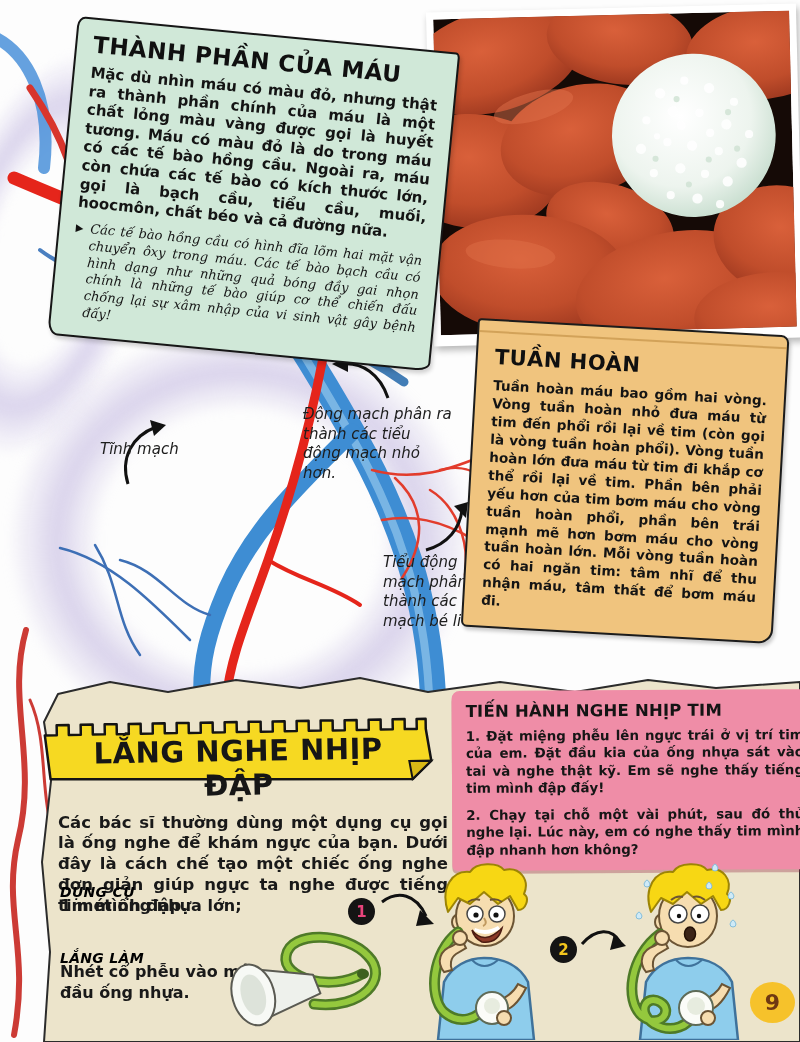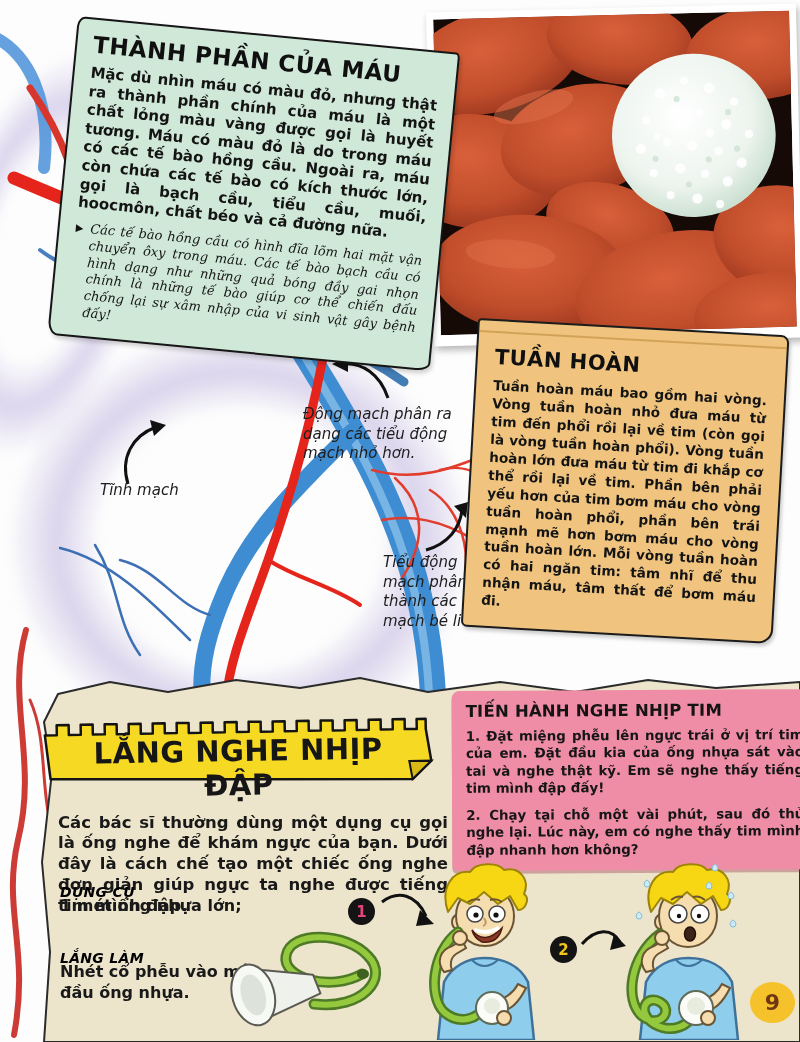--- a/index.html
+++ b/index.html
@@ -38,21 +38,21 @@
   .tanbox{position:absolute;left:478px;top:318px;width:274px;z-index:4;
     background:#f0c47e;border:2.5px solid #1c1c1c;border-radius:4px 8px 14px 6px;
     padding:20px 17px 16px;transform:rotate(3.2deg);transform-origin:top left;
     box-shadow:2px 3px 4px rgba(0,0,0,.2);}
   .tanbox:before{content:"";position:absolute;left:0;right:0;top:10px;border-top:2px solid rgba(185,134,58,.55);}
   .tanbox h2{margin:4px 0 8px;font-size:21px;font-weight:bold;letter-spacing:.5px;color:#101010;}
   .tanbox p{margin:0;font-size:13.6px;line-height:1.32;font-weight:bold;color:#141414;text-align:justify;}
 
   
   .vlabel{position:absolute;z-index:3;font-style:italic;font-size:15px;line-height:1.3;color:#1d1d1d;}
-  .vlabel.vein{left:100px;top:481px;width:80px;}
+  .vlabel.vein{left:100px;top:440px;width:80px;}
   .vlabel.artery{left:303px;top:405px;width:150px;}
   .vlabel.arteriole{left:383px;top:553px;width:115px;}
   .larrow{position:absolute;z-index:3;}
 
   
   .beige{position:absolute;left:0;top:652px;z-index:5;}
 
   
   .banner{position:absolute;left:40px;top:698px;width:400px;height:92px;z-index:6;transform:rotate(-1deg);}
   .banner svg{position:absolute;left:0;top:0;}
@@ -123,21 +123,21 @@
   <svg class="larrow" style="left:118px;top:418px;" width="56" height="72">
     <path d="M10,66 C2,40 14,18 38,9" stroke="#111" stroke-width="3" fill="none"></path>
     <polygon points="32,2 48,7 36,18" fill="#111"></polygon>
   </svg>
   <div class="vlabel vein">Tĩnh mạch</div>
 
   <svg class="larrow" style="left:330px;top:352px;" width="64" height="50">
     <path d="M58,46 C50,22 32,10 12,12" stroke="#111" stroke-width="3" fill="none"></path>
     <polygon points="18,4 2,12 18,20" fill="#111"></polygon>
   </svg>
-  <div class="vlabel artery">Động mạch phân ra dạng các tiểu động mạch nhỏ hơn.</div>
+  <div class="vlabel artery">Động mạch phân ra thành các tiểu động mạch nhỏ hơn.</div>
 
   <svg class="larrow" style="left:418px;top:500px;" width="58" height="56">
     <path d="M8,50 C30,44 42,28 44,10" stroke="#111" stroke-width="3" fill="none"></path>
     <polygon points="36,6 50,2 48,18" fill="#111"></polygon>
   </svg>
   <div class="vlabel arteriole">Tiểu động mạch phân ra thành các mao mạch bé li ti.</div>
 
   <div class="mintbox">
     <h1>THÀNH PHẦN CỦA MÁU</h1>
     <p>Mặc dù nhìn máu có màu đỏ, nhưng thật ra thành phần chính của máu là một chất lỏng màu vàng được gọi là huyết tương. Máu có màu đỏ là do trong máu có các tế bào hồng cầu. Ngoài ra, máu còn chứa các tế bào có kích thước lớn, gọi là bạch cầu, tiểu cầu, muối, hoocmôn, chất béo và cả đường nữa.</p>

